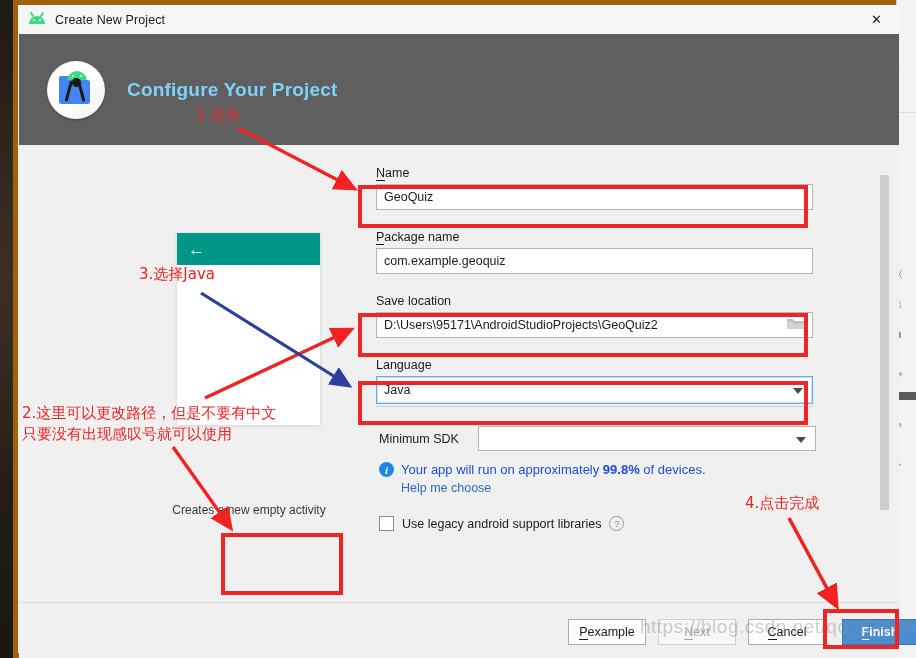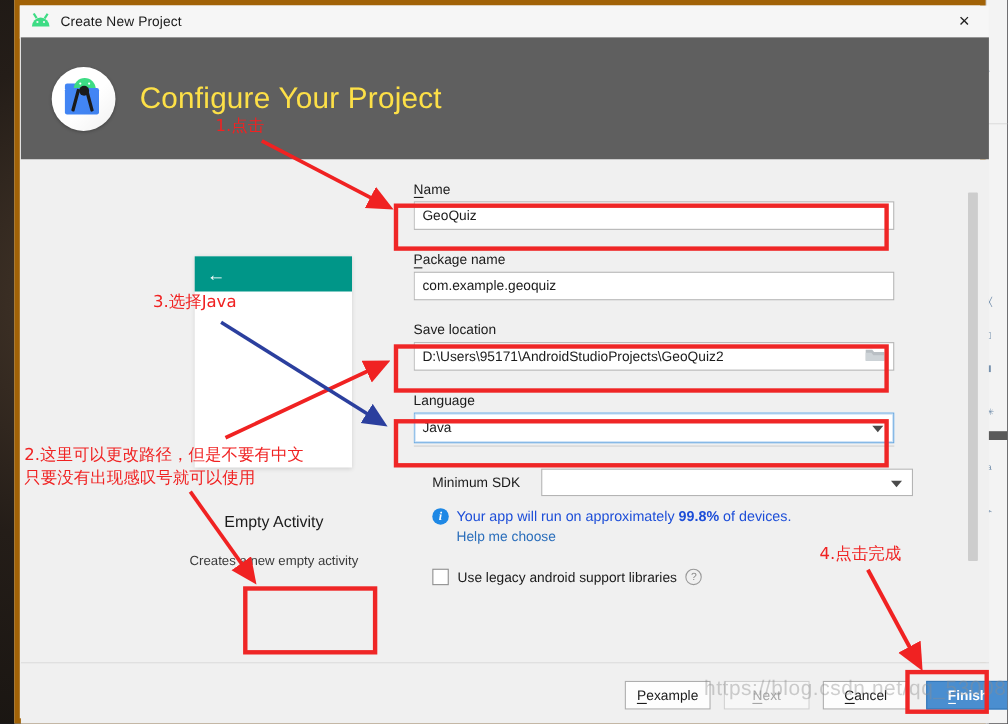--- a/index.html
+++ b/index.html
@@ -146,21 +146,21 @@
   .as-logo .compass-dot {
     position: absolute; left: 24.5px; top: 17px;
     width: 9px; height: 9px; border-radius: 50%;
     background: #1a1a1a;
   }
   .as-logo .shine {
     position:absolute; left:0; top:0; width:100%; height:100%;
     background: linear-gradient(135deg, rgba(0,0,0,0) 55%, rgba(0,0,0,.06) 100%);
   }
   .hdr-title {
-    font-size: 27px; color: #fde047; font-weight: 400;
+    font-size: 19px; color: #7dd3fc; font-weight: 700;
     letter-spacing: .2px;
   }
 
   
   .body {
     position: absolute; left: 1px; top: 140px;
     width: 880px; height: 457px;
     background: #f0f0f0;
   }
 
@@ -382,21 +382,20 @@
       <div class="hdr-title">Configure Your Project</div>
     </div>
 
     <div class="body">
 
       <div class="preview-card">
         <div class="preview-appbar">
           <span class="preview-back">←</span>
         </div>
       </div>
-      <div class="tmpl-name">Empty Activity</div>
       <div class="tmpl-desc">Creates a new empty activity</div>
 
       <div class="scroll-clip">
         <div class="form" style="left:0;top:0">
 
           <div style="position:absolute;left:0;top:0">
             <div class="fld-label"><u>N</u><span>ame</span></div>
             <div class="txtbox">
               <span>GeoQuiz</span>
             </div>
@@ -424,21 +423,21 @@
 
           <div style="position:absolute;left:0;top:192px">
             <div class="fld-label">Language</div>
             <div class="combo">
               <span>Java</span>
               <span class="caret"></span>
             </div>
             <div class="combo-underline"></div>
           </div>
 
-          <div style="position:absolute;left:17px;top:263px">
+          <div style="position:absolute;left:3px;top:263px">
             <div class="sdk-row">
               <div class="sdk-lbl">Minimum SDK</div>
               <div class="combo-sm">
                 <span class="caret"></span>
               </div>
             </div>
 
             <div class="info-row">
               <div class="info-ico">i</div>
               <div class="info-txt"><span>Your app will run on approximately </span><b>99.8%</b><span> of devices.</span></div>

